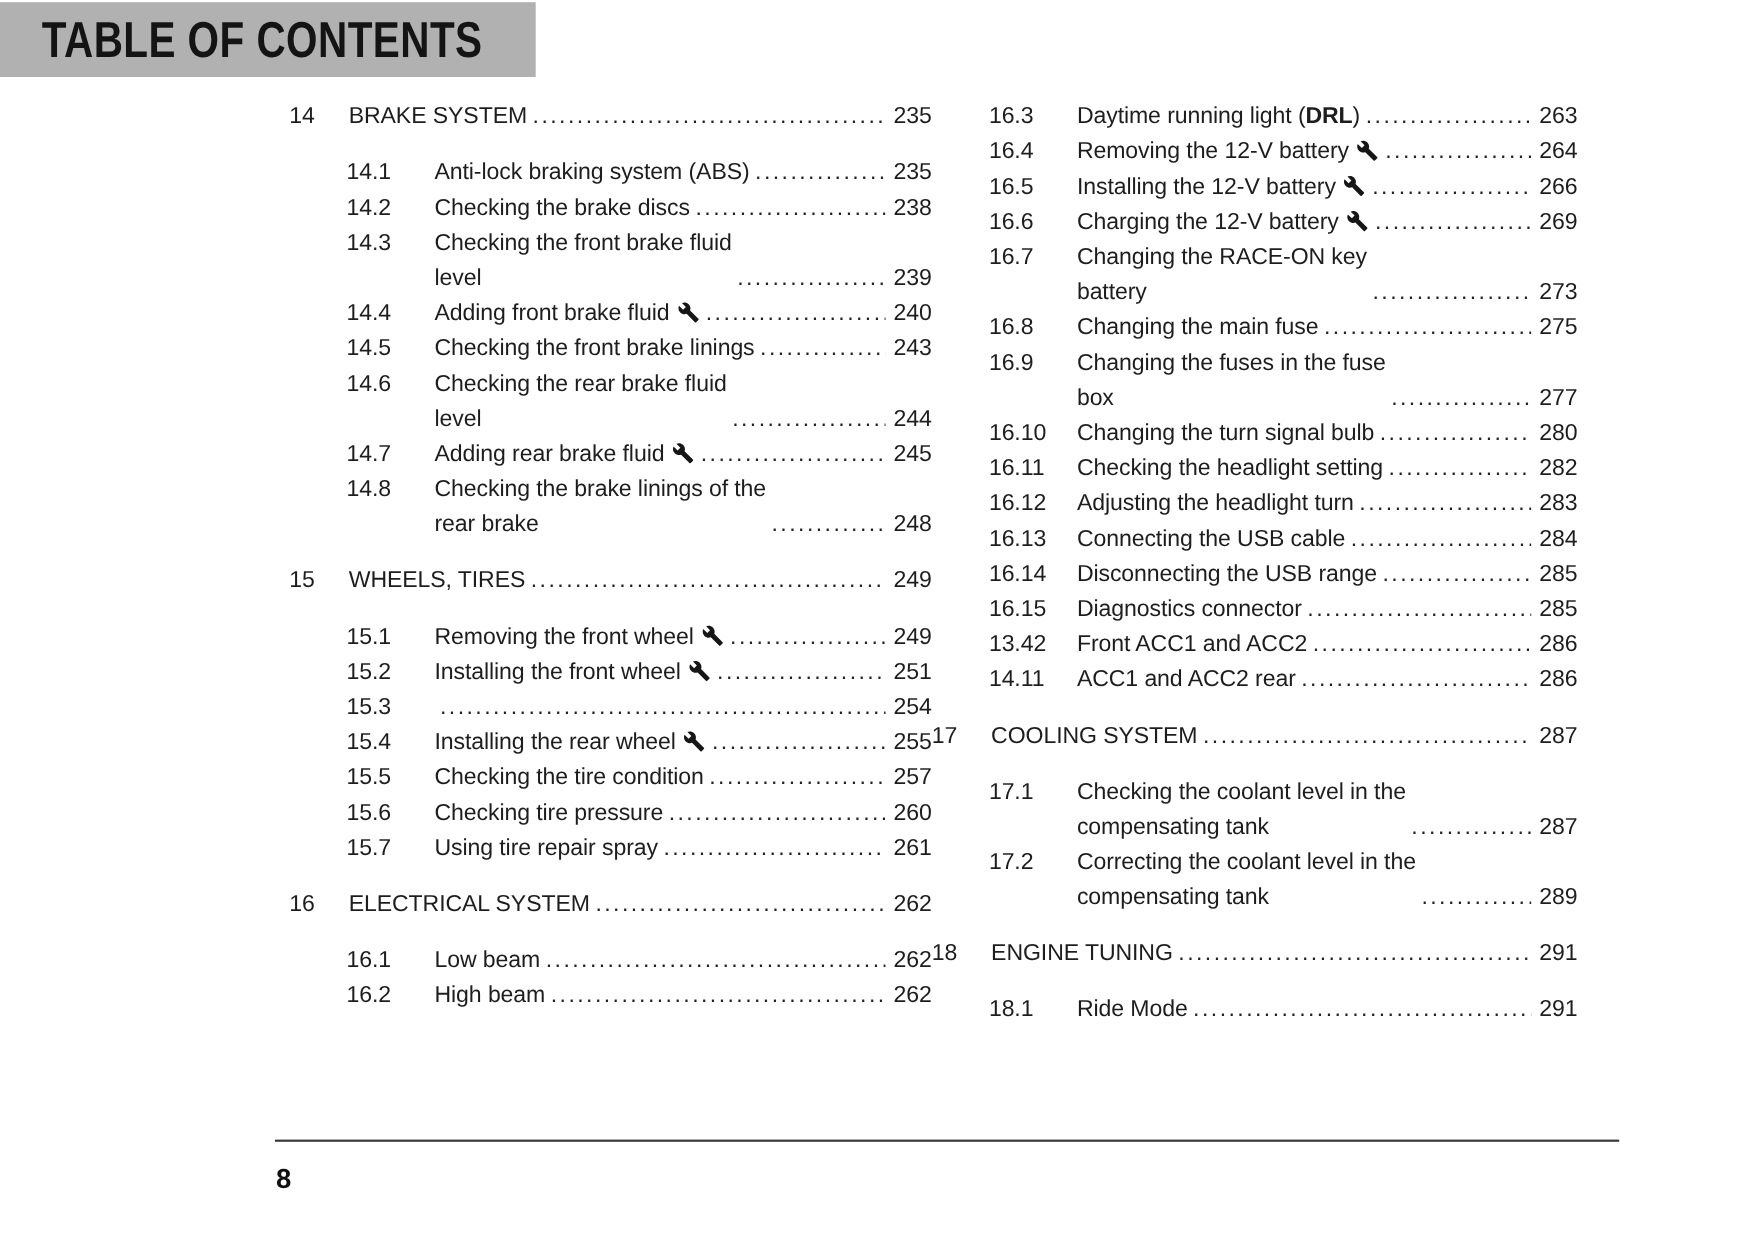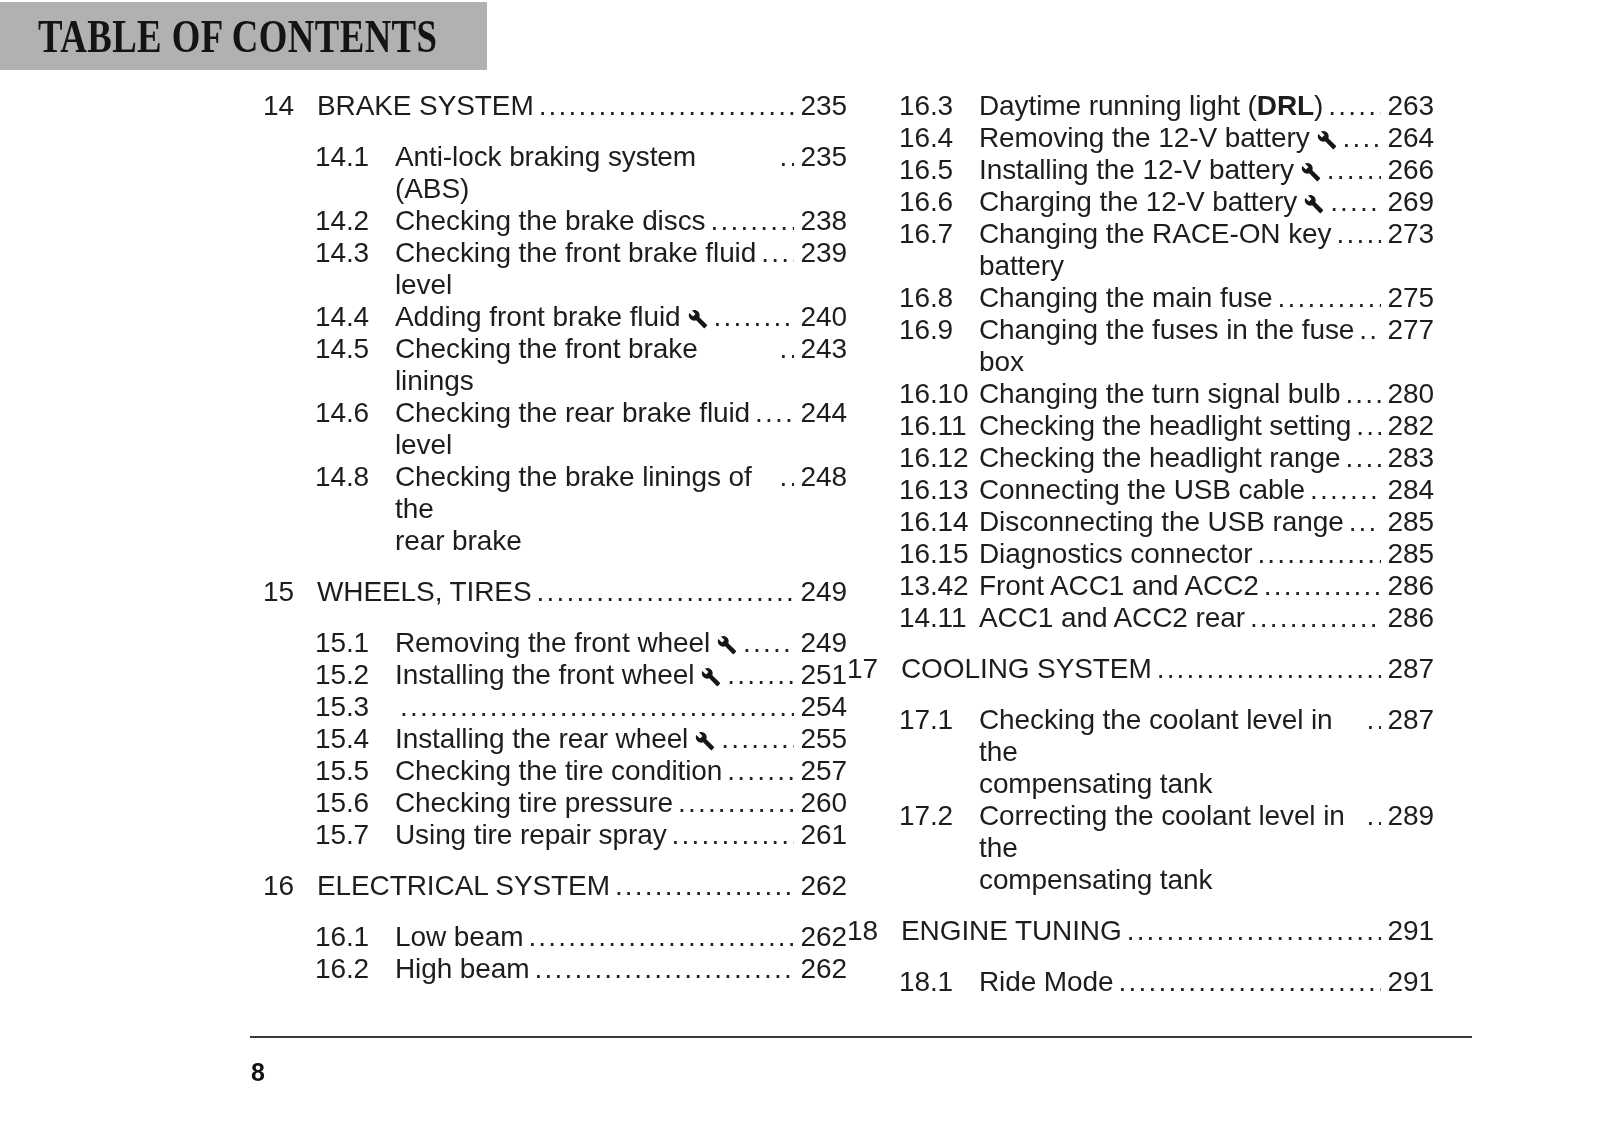--- a/index.html
+++ b/index.html
@@ -11,43 +11,43 @@
     color:#1d1d1d;
     overflow:hidden;
     letter-spacing:-0.1px;
   }
 
   
   .banner {
     position:absolute; left:0; top:2px;
     width:487px; height:68px;
     background:#b1b1b1;
-    display:flex; align-items:center;font-family:Liberation Serif, serif;
+    display:flex; align-items:center;
   }
   .banner-title {
     margin-left:38px;
     font-size:46px; font-weight:bold;
     color:#141414; white-space:nowrap;
     transform:scaleX(0.80); transform-origin:0 50%;
     letter-spacing:0.5px;
   }
 
   
   .toc {
     position:absolute; left:263px; top:90px;
     display:flex;
   }
   .toc-col { width:584px; }
   .toc-col + .toc-col { width:587px; }
 
   .toc-block + .toc-block { margin-top:19px; }
 
   .row {
-    display:flex; align-items:flex-start;
-    font-size:28px; line-height:32px;
+    display:flex; align-items:flex-end;
+    font-size:21px; line-height:32px;
   }
   .chapter-row { margin-bottom:19px; }
   .ch-num  { flex:0 0 54px; align-self:flex-start; }
   .item-row { padding-left:52px; }
   .it-num  { flex:0 0 80px; align-self:flex-start; }
   .txt     { flex:0 1 auto; white-space:pre-line; }
   .leader  {
     flex:1 1 14px; overflow:hidden; white-space:nowrap;
     padding-left:5px; min-width:14px; color:#222222;
   }
@@ -122,20 +122,28 @@
             <span class="pg">243</span>
           </div>
           <div class="row item-row">
             <span class="it-num">14.6</span>
             <span class="txt">Checking the rear brake fluid
 level</span>
             <span class="leader"></span>
             <span class="pg">244</span>
           </div>
           <div class="row item-row">
+            <span class="it-num">14.7</span>
+            <span class="txt">Adding rear brake fluid<span class="wrench"><svg viewBox="0 0 24 24" width="20" height="20" aria-hidden="true">
+                  <path fill="#161616" d="M22.7 19l-9.1-9.1c.9-2.3.4-5-1.5-6.9-2-2-5-2.4-7.4-1.3L9 6 6 9 1.6 4.7C.4 7.1.9 10.1 2.9 12.1c1.9 1.9 4.6 2.4 6.9 1.5l9.1 9.1c.4.4 1 .4 1.4 0l2.3-2.3c.5-.4.5-1.1.1-1.4z"></path>
+                </svg></span></span>
+            <span class="leader"></span>
+            <span class="pg">245</span>
+          </div>
+          <div class="row item-row">
             <span class="it-num">14.8</span>
             <span class="txt">Checking the brake linings of the
 rear brake</span>
             <span class="leader"></span>
             <span class="pg">248</span>
           </div>
         </div>
         <div class="toc-block">
           <div class="row chapter-row">
             <span class="ch-num">15</span>
@@ -271,21 +279,21 @@
             <span class="pg">280</span>
           </div>
           <div class="row item-row">
             <span class="it-num">16.11</span>
             <span class="txt">Checking the headlight setting</span>
             <span class="leader"></span>
             <span class="pg">282</span>
           </div>
           <div class="row item-row">
             <span class="it-num">16.12</span>
-            <span class="txt">Checking the headlight range</span>
+            <span class="txt">Adjusting the headlight turn</span>
             <span class="leader"></span>
             <span class="pg">283</span>
           </div>
           <div class="row item-row">
             <span class="it-num">16.13</span>
             <span class="txt">Connecting the USB cable</span>
             <span class="leader"></span>
             <span class="pg">284</span>
           </div>
           <div class="row item-row">

